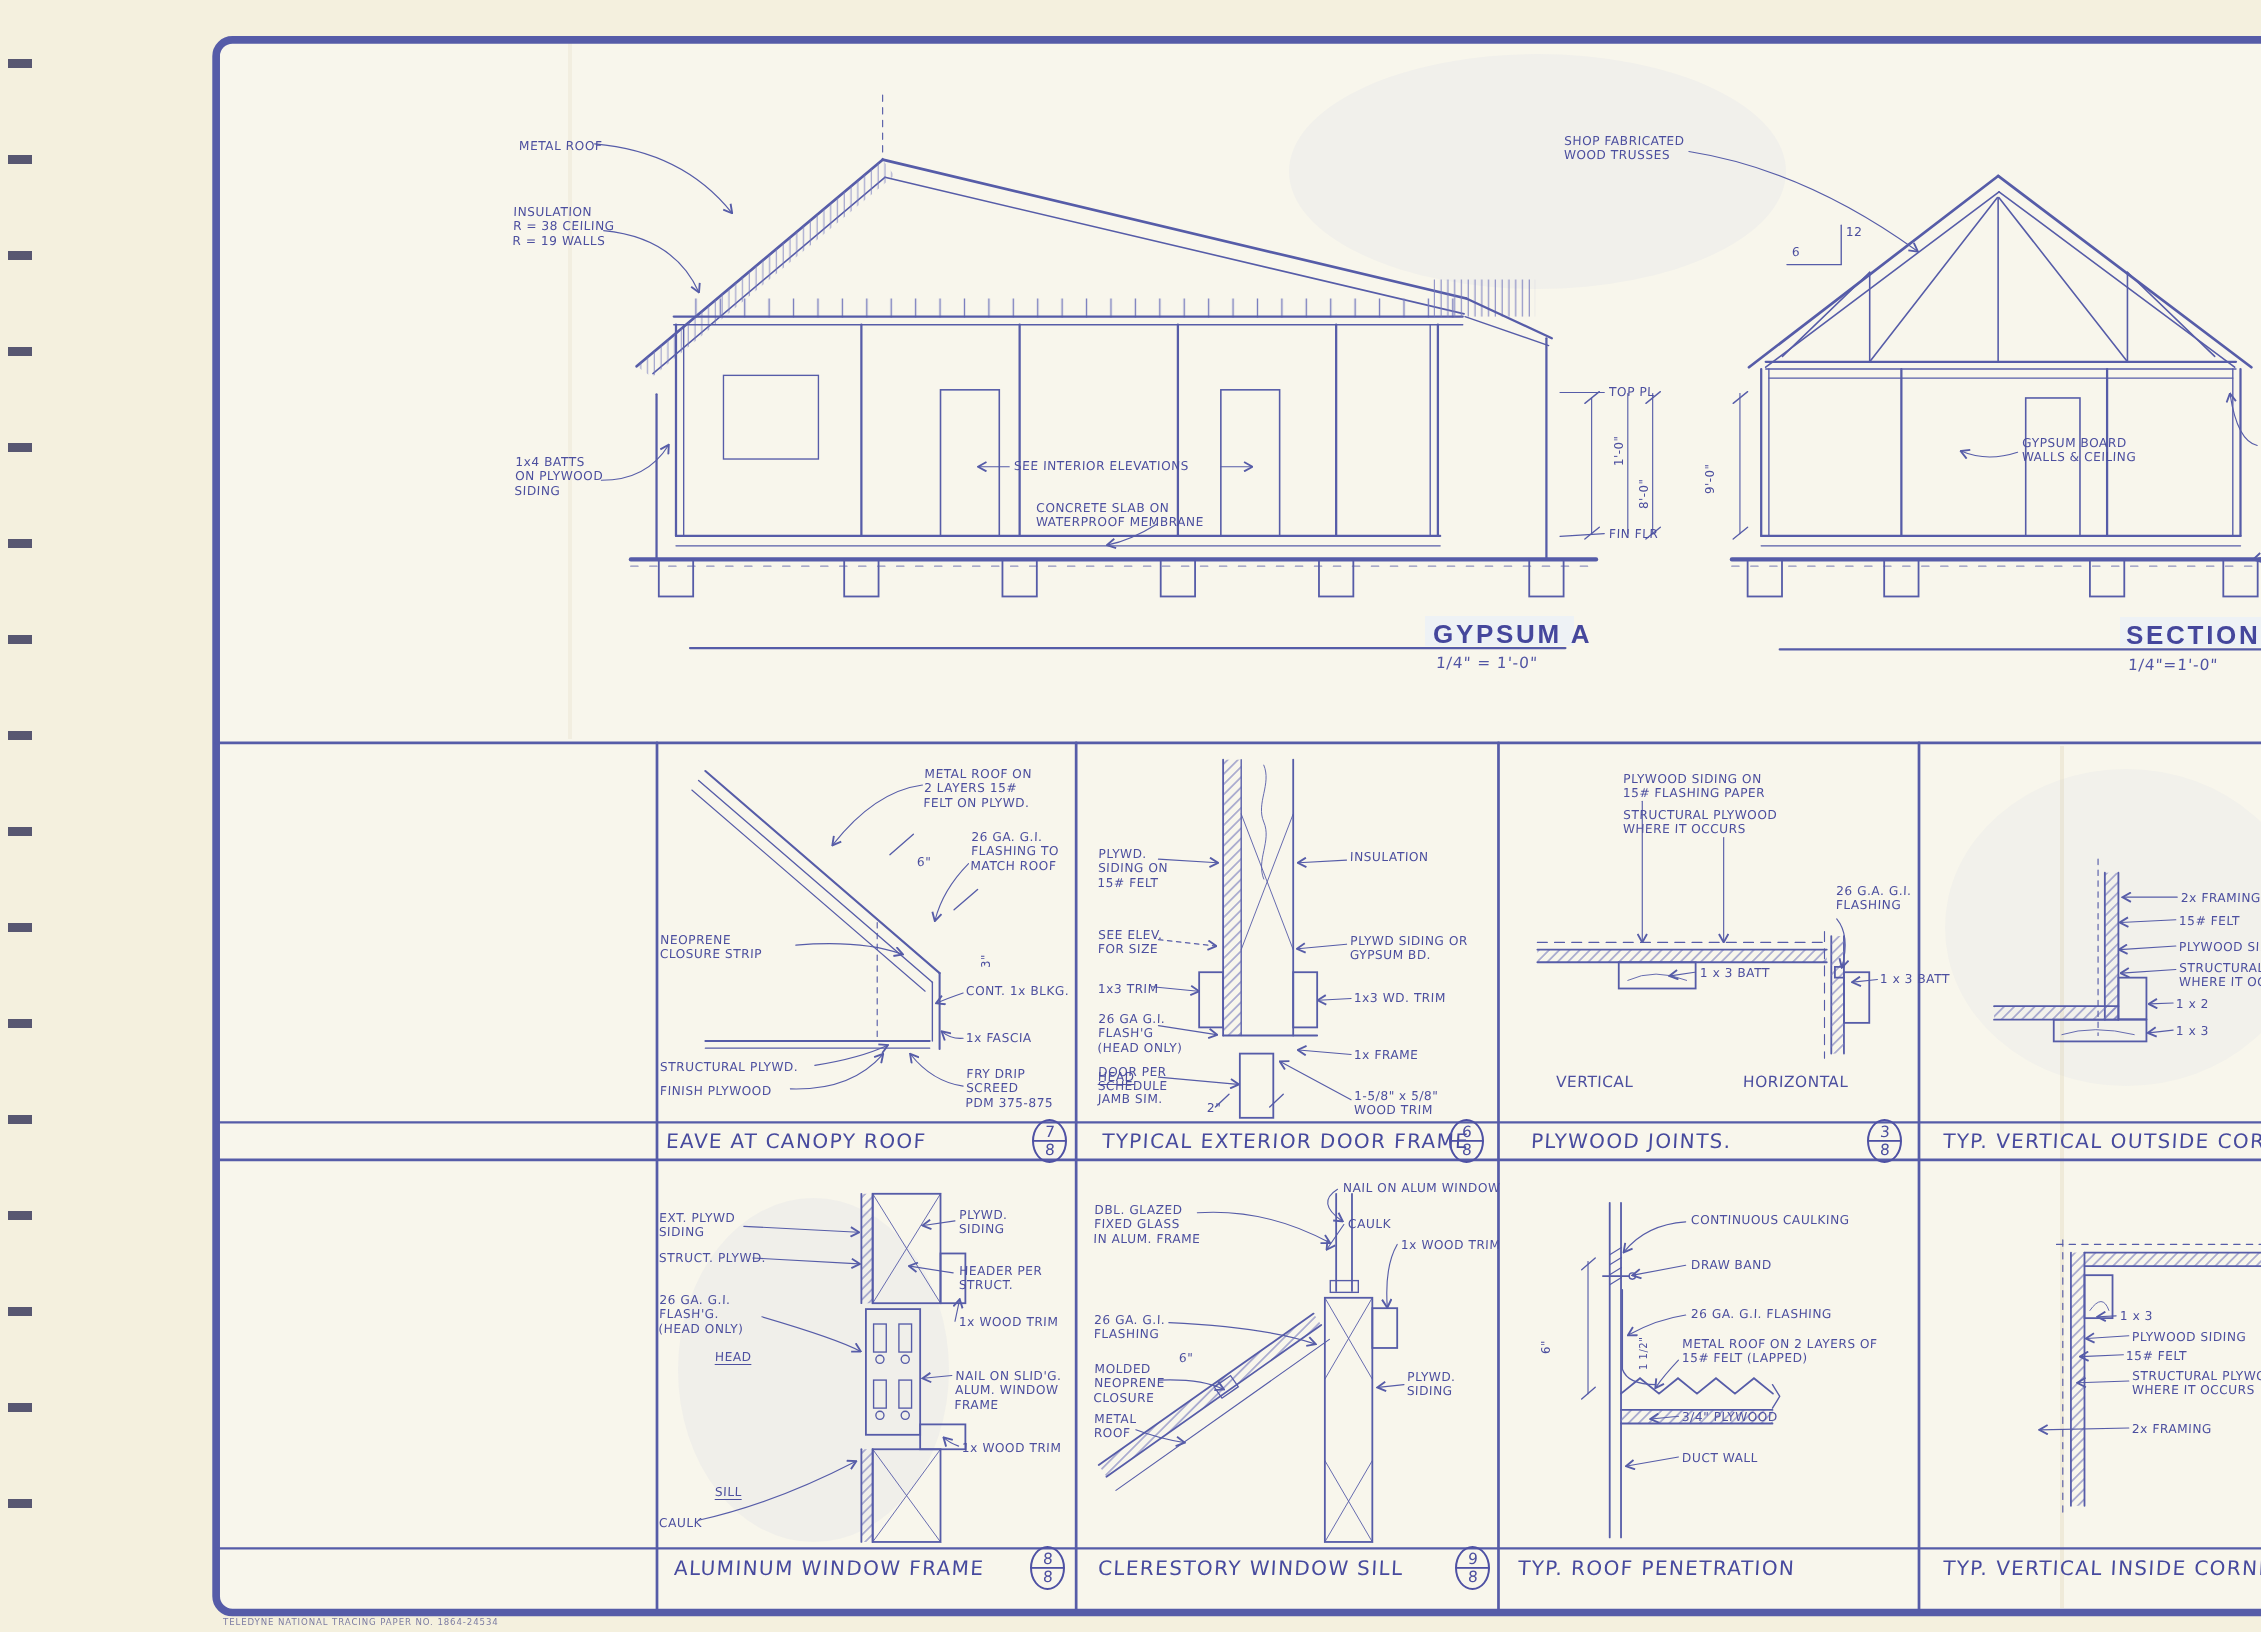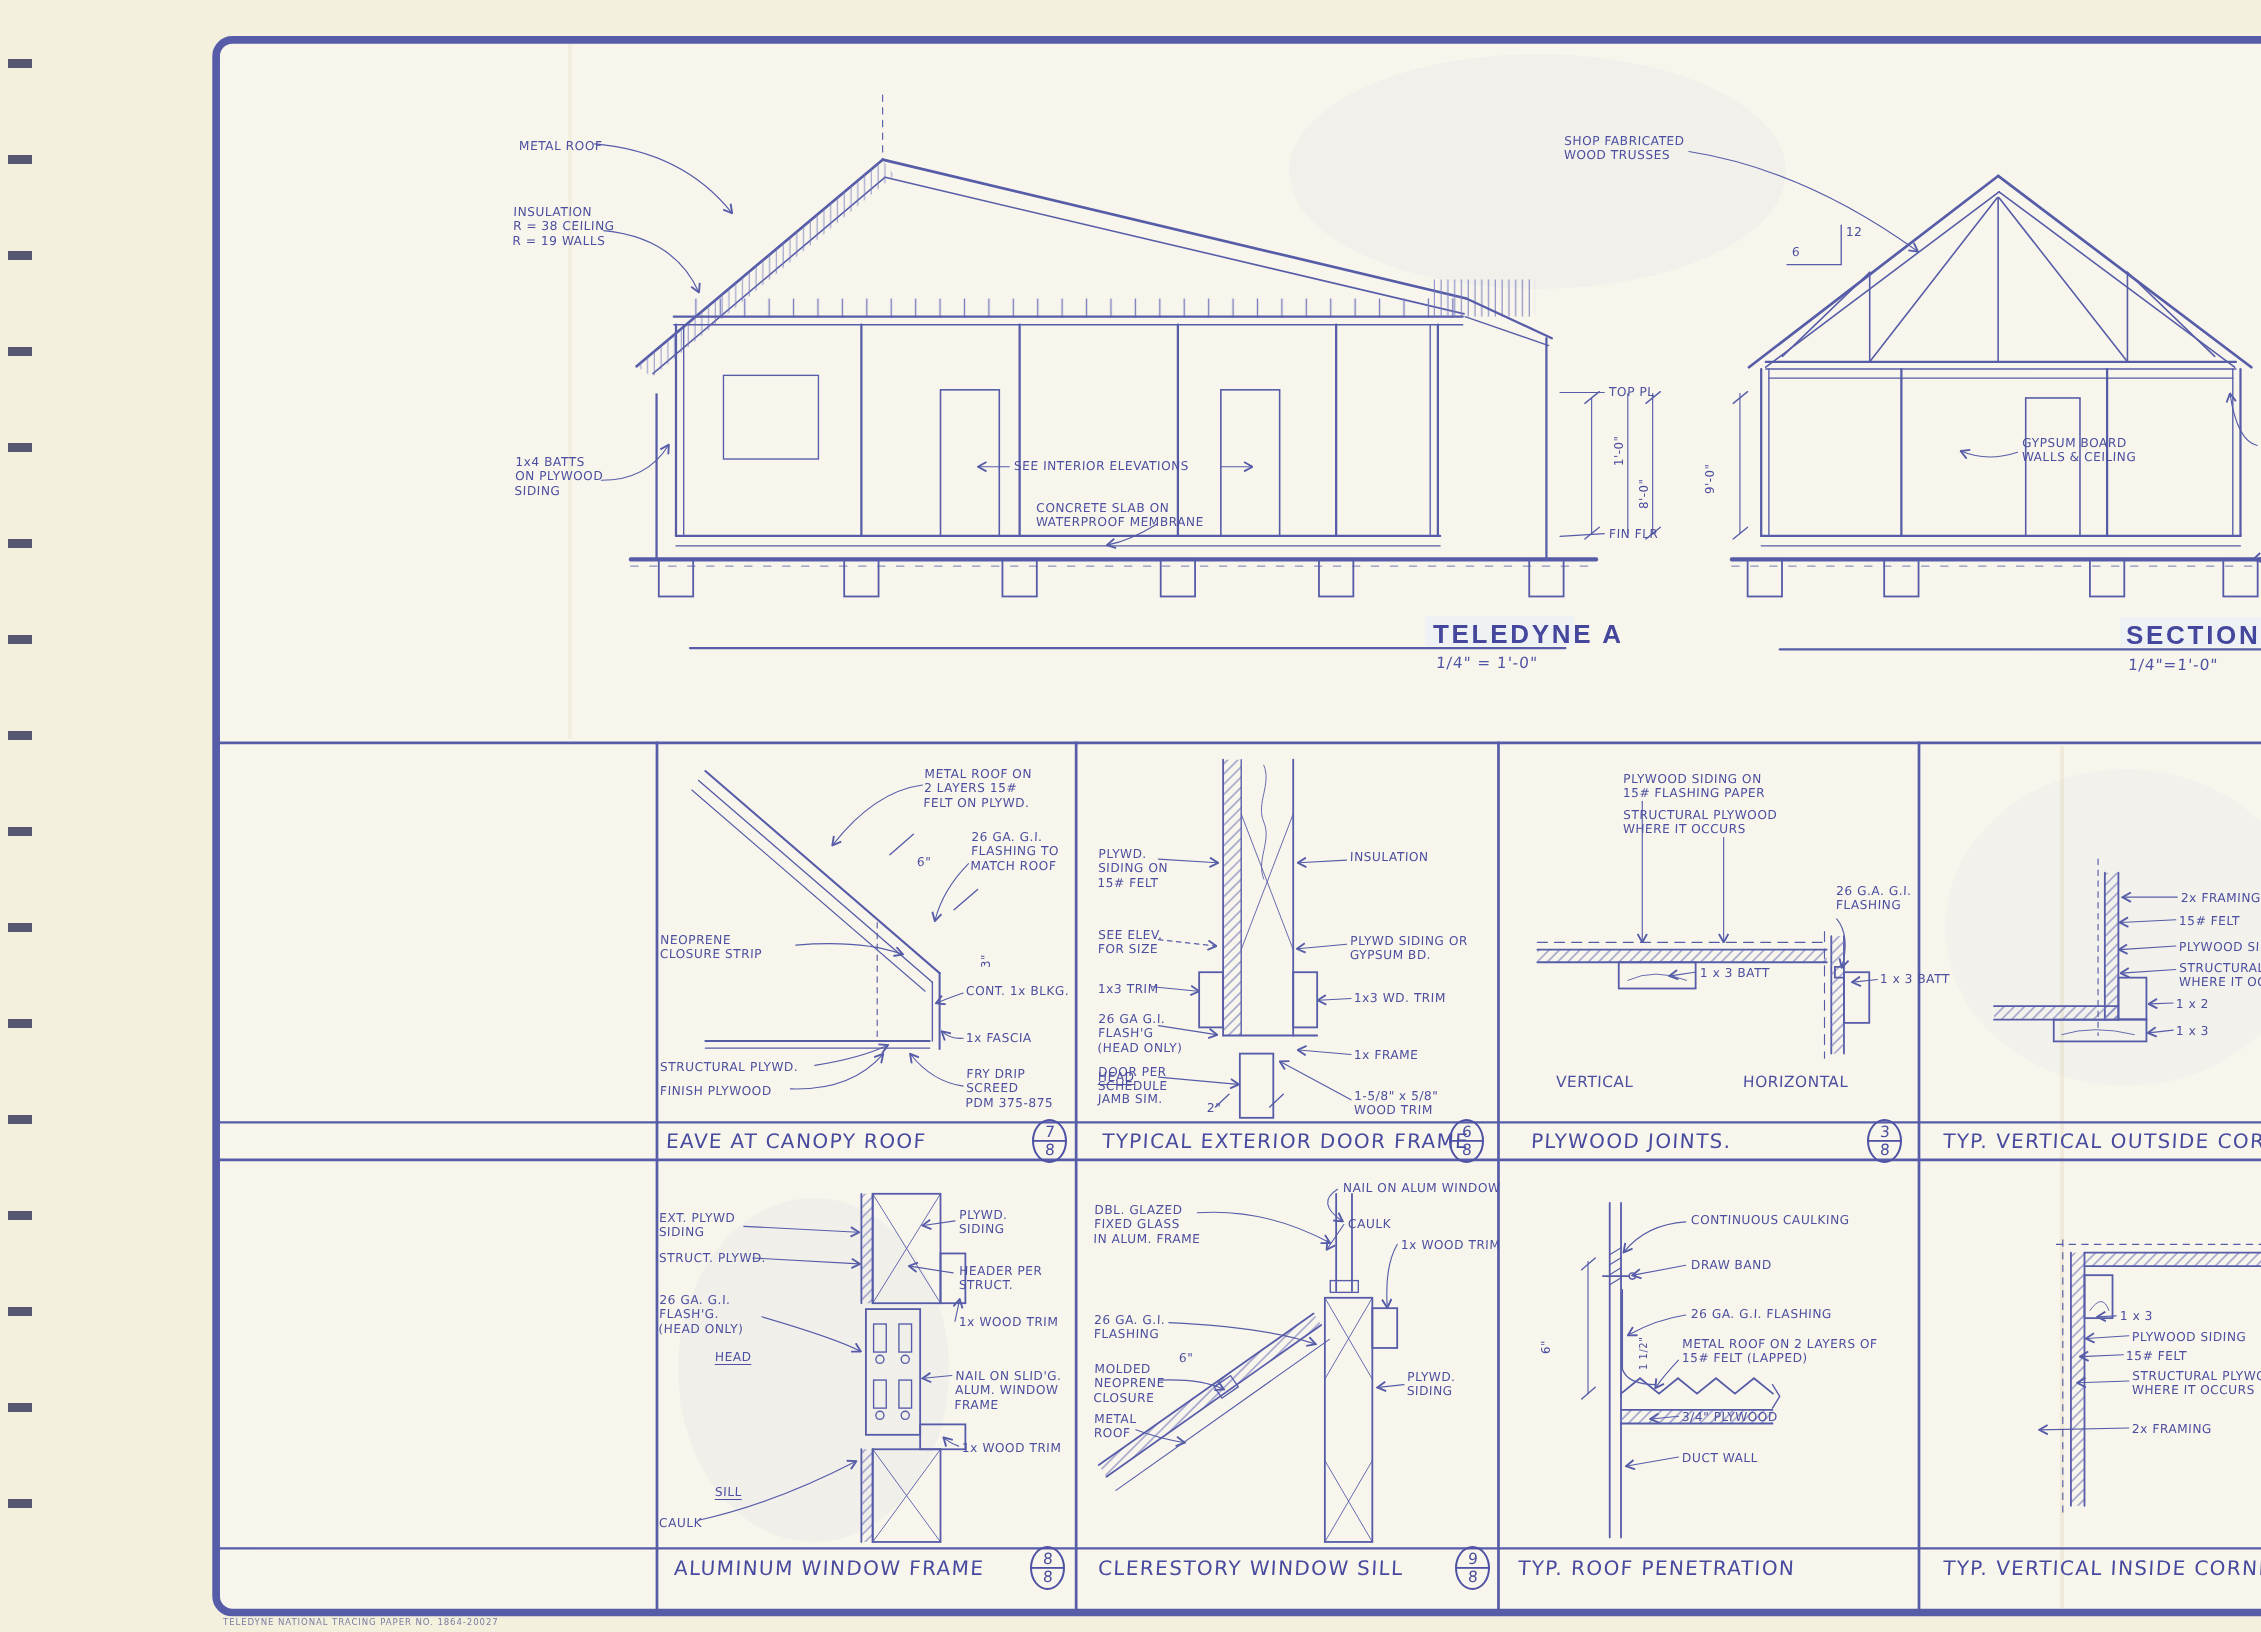--- a/index.html
+++ b/index.html
@@ -346,21 +346,21 @@
       <line x1="4548" y1="2752" x2="5022" y2="2752" stroke-width="2.5" stroke-dasharray="14 14"></line>
       <path d="M4680,2910 L4640,2912" stroke-width="2.5" marker-end="url(#arr)"></path>
       <path d="M4708,2954 L4615,2960" stroke-width="2.5" marker-end="url(#arr)"></path>
       <path d="M4696,2996 L4602,3000" stroke-width="2.5" marker-end="url(#arr)"></path>
       <path d="M4708,3054 L4596,3058" stroke-width="2.5" marker-end="url(#arr)"></path>
       <path d="M4708,3158 L4512,3162" stroke-width="2.5" marker-end="url(#arr)"></path>
     </g>
   </svg>
 
   <div class="a tape" style="left:1425px;top:616px;width:149px;height:30px;"></div>
-  <div class="a stamp sectitle" style="left:1433px;top:619px;">TELEDYNE A</div>
+  <div class="a stamp sectitle" style="left:1433px;top:619px;">GYPSUM A</div>
   <div class="a hscale" style="left:1436px;top:654px;">1/4" = 1'-0"</div>
   <div class="a tape" style="left:2120px;top:617px;width:147px;height:30px;"></div>
   <div class="a stamp sectitle" style="left:2126px;top:620px;">SECTION B</div>
   <div class="a hscale" style="left:2128px;top:656px;">1/4"=1'-0"</div>
 
   <div class="a ann pre" style="left:519px;top:139px;">METAL ROOF</div>
   <div class="a ann pre" style="left:513px;top:205px;">INSULATION
 R = 38 CEILING
 R = 19 WALLS</div>
   <div class="a ann pre" style="left:515px;top:455px;">1x4 BATTS
@@ -519,15 +519,15 @@
     <span>8</span>
   </div>
   <div class="a dtitle" style="left:1098px;top:1556px;">CLERESTORY WINDOW SILL</div>
   <div class="a circ" style="left:1455px;top:1546px;">
     <span>9</span>
     <span>8</span>
   </div>
   <div class="a dtitle" style="left:1518px;top:1556px;">TYP. ROOF PENETRATION</div>
   <div class="a dtitle" style="left:1943px;top:1556px;">TYP. VERTICAL INSIDE CORNER.</div>
 
-  <div class="a brand" style="left:223px;top:1617px;">TELEDYNE NATIONAL TRACING PAPER    NO. 1864-20027</div>
+  <div class="a brand" style="left:223px;top:1617px;">TELEDYNE NATIONAL TRACING PAPER    NO. 1864-24534</div>
 </div>
 
 
 </body></html>

